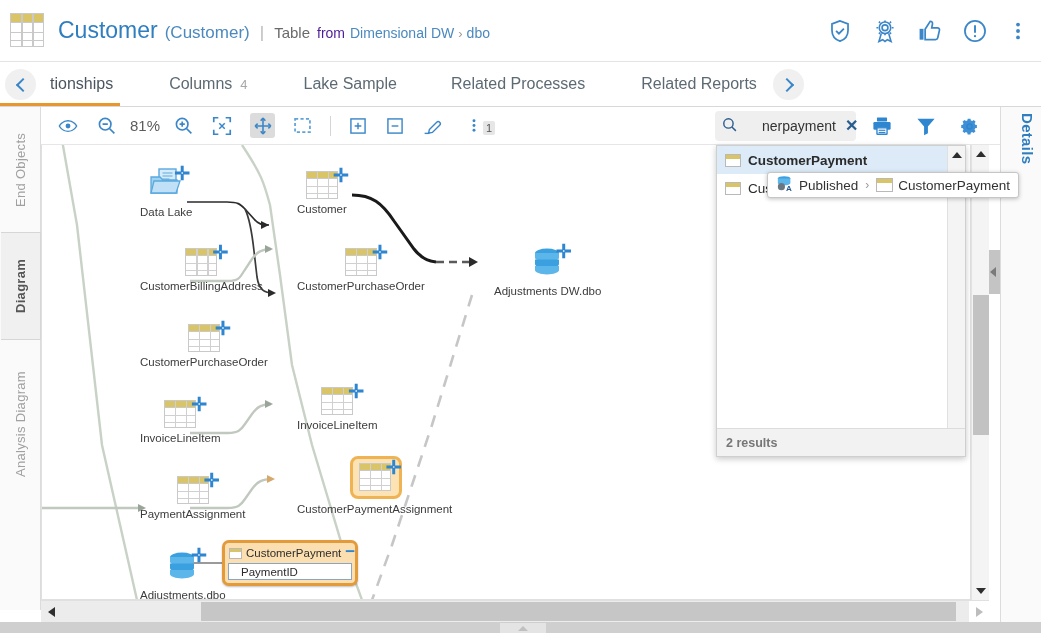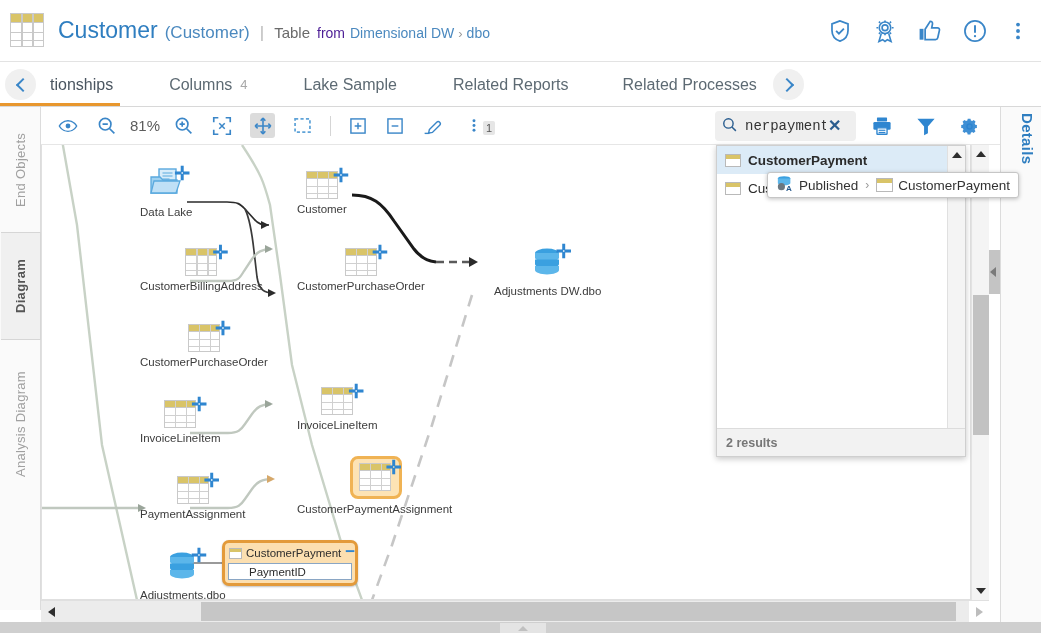--- a/index.html
+++ b/index.html
@@ -40,21 +40,21 @@
   .title-sep { font-size:13px; color:#9a9a9a; margin:0 4px; }
   .title-sch { font-size:14px; color:#4b89bf; }
 
   .hdr-actions { display:flex; align-items:center; gap:19px; flex:0 0 auto; }
   .hdr-actions .ic { color:#3a86c8; display:flex; align-items:center; cursor:pointer; }
 
   
   .tabbar {
     height:45px; width:1041px; position:relative;
     background:#fff; border-bottom:1px solid #d8d8d8;
-    display:flex; align-items:flex-start;
+    display:flex; align-items:center;
   }
   .tab {
     font-size:16px; color:#5d6a73; padding:0 16px; height:45px;
     display:flex; align-items:center; cursor:pointer; white-space:nowrap;
   }
   .tab .cnt { font-size:13px; color:#a8a8a8; margin-left:8px; }
   .tab.active { color:#4a5560; }
   .tab.active::after{
     content:""; position:absolute; bottom:0; height:3px; background:#e8972e;
   }
@@ -113,22 +113,22 @@
     padding:0px 3px; margin-left:1px; line-height:14px; align-self:flex-start; margin-top:6px;
   }
 
   
   .search-box {
     position:absolute; left:674px; top:4px; width:141px; height:30px;
     background:#efefef; border-radius:4px; display:flex; align-items:center; padding:0 6px;
   }
   .search-box input {
     border:none; background:transparent; outline:none;
-    font-size:14px; color:#333; width:85px; margin-left:5px;
-    font-family:Liberation Mono, monospace;
+    font-size:14px; color:#333; width:85px; margin-left:22px;
+    font-family:Liberation Sans, sans-serif;
   }
   .srch-x { font-size:16px; color:#2a5d8f; cursor:pointer; font-weight:bold; line-height:1; }
   .tb-right { position:absolute; left:830px; top:0; height:38px; display:flex; align-items:center; gap:22px;}
 
   
   .canvas-wrap {
     position:absolute; left:41px; top:145px; width:930px; height:455px;
     background:#fff; border:1px solid #e0e0e0; border-top:none; overflow:hidden;
   }
   .canvas-svg { position:absolute; left:0; top:0; }
@@ -155,21 +155,21 @@
     border:3px solid #e39a3a; border-radius:7px; background:#fcdfb0;
     box-shadow:0 1px 2px rgba(0,0,0,.25); cursor:pointer;
   }
   .exp-head { height:20px; display:flex; align-items:center; padding:0 4px; gap:4px; }
   .exp-head .nm { font-size:11.5px; color:#2e2e2e; flex:1; }
   .minus { color:#2f86d0; font-size:17px; font-weight:bold; line-height:1; margin-top:-3px;}
   .mini-tbl { width:13px; height:11px; border:1px solid #b9b9b9; background:#fff; position:relative; flex:0 0 13px;}
   .mini-tbl .mh { position:absolute;left:0;right:0;top:0;height:3px;background:#d9c468;}
   .exp-col {
     margin:0 3px 3px 3px; height:17px; background:#fff; border:1px solid #8aa6c4;
-    font-size:11.5px; color:#2b2b2b; display:flex; align-items:center; padding-left:20px;
+    font-size:11.5px; color:#2b2b2b; display:flex; align-items:center; padding-left:12px;
   }
 
   
   .dropdown {
     position:absolute; left:716px; top:145px; width:250px; height:312px;
     background:#fff; border:1px solid #cfcfcf; box-shadow:0 2px 6px rgba(0,0,0,.22);
     z-index:40;
   }
   .dd-list { position:absolute; left:0; top:0; right:0; bottom:28px; overflow:hidden; }
   .dd-item {
@@ -318,25 +318,25 @@
   <div class="tab active">
     <span>tionships</span>
   </div>
   <div class="tab" style="padding-left:40px">
     <span>Columns</span>
     <span class="cnt">4</span>
   </div>
   <div class="tab" style="padding-left:40px">
     <span>Lake Sample</span>
   </div>
+  <div class="tab" style="padding-left:38px">
+    <span>Related Processes</span>
+  </div>
   <div class="tab" style="padding-left:40px">
     <span>Related Reports</span>
-  </div>
-  <div class="tab" style="padding-left:38px">
-    <span>Related Processes</span>
   </div>
   <div class="active-underline"></div>
 
   <div class="tab-scroll-right">
     <span class="chev r"></span>
   </div>
 
 </div>
 
 <div class="vtabs">

